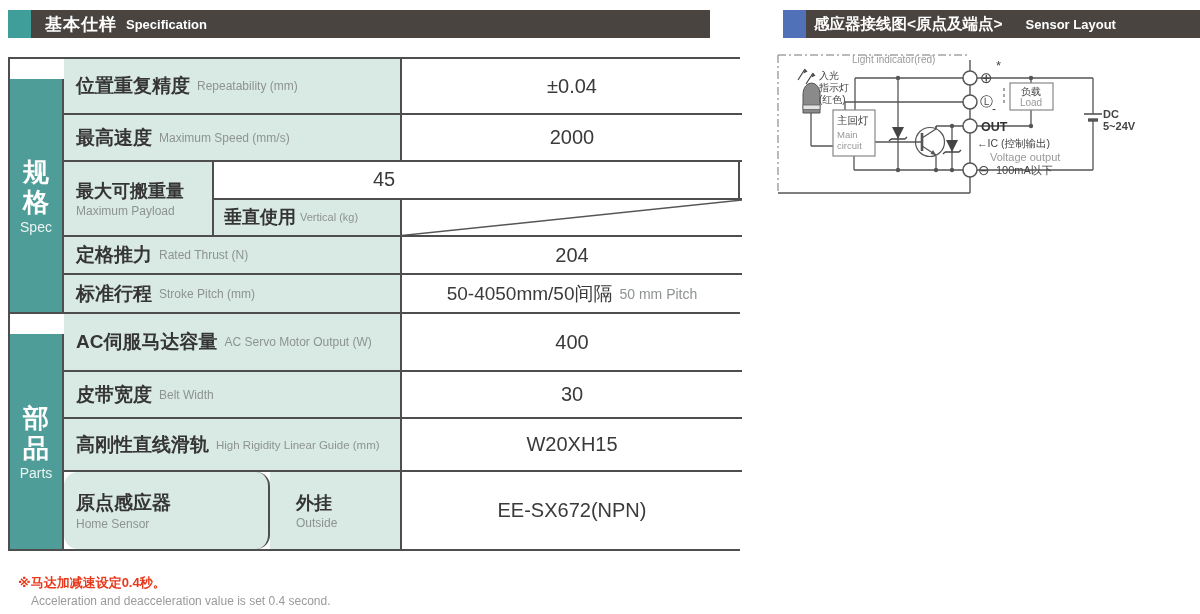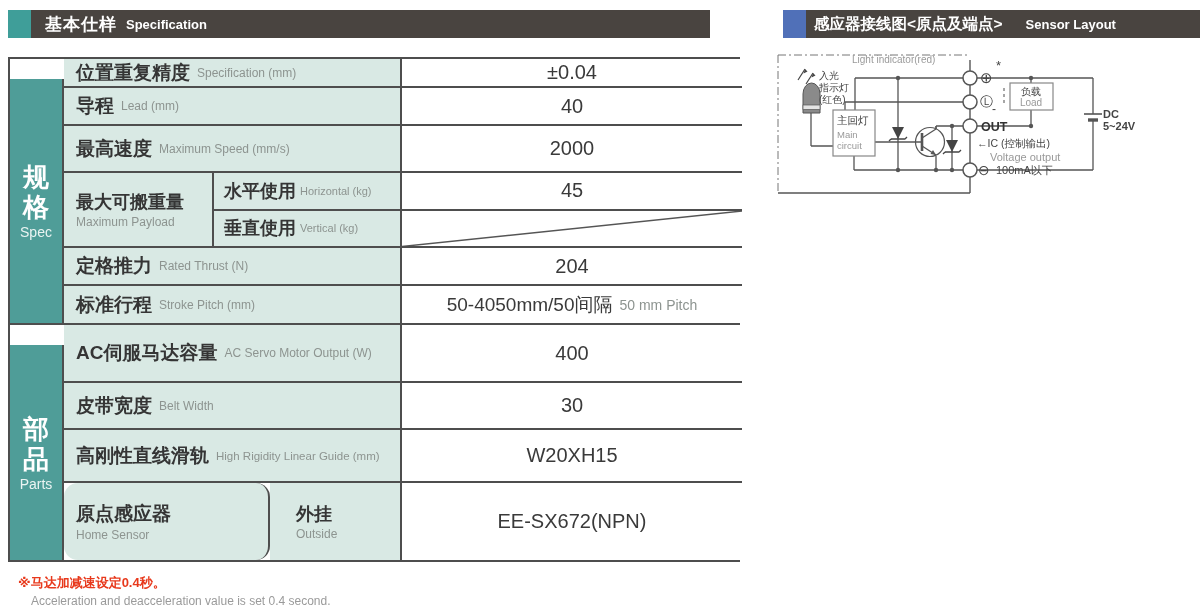--- a/index.html
+++ b/index.html
@@ -42,21 +42,21 @@
            display:flex; align-items:center; gap:4px; padding-left:10px; white-space:nowrap; overflow:hidden; }
   .slabel .zh { font-size:18px; font-weight:bold; color:#353535; }
   .slabel .en { font-size:11px; color:#8d9490; }
   .mainlabel { width:150px; flex:0 0 150px; }
   .sensor-label { width:206px; flex:0 0 206px;border-radius:14px; }
   .sensor-sub { width:132px; flex:0 0 132px; background:#d9e9e4; border-right:2px solid #4e4e4e;
            display:flex; flex-direction:column; justify-content:center; gap:1px; padding-left:26px; }
   .diag-svg { position:absolute; left:0; top:0; width:100%; height:100%; }
 
   
-  .h40{height:29px}.h38{height:38px}.h47{height:47px}.h75{height:75px}.h37{height:37px}
+  .h40{height:56px}.h38{height:38px}.h47{height:47px}.h75{height:75px}.h37{height:37px}
   .h58{height:58px}.h53{height:53px}.h77{height:77px}
 
   
   .fn-zh { left:18px; top:574px; font-size:13px; font-weight:bold; }
   .fn-en { left:31px; top:594px; font-size:12px; color:#9a9a9a; }
 
   
   .diagram { left:772px; top:50px; width:428px; height:150px; }
   svg text { font-family:"Liberation Sans","DejaVu Sans",sans-serif; }
 </style>
@@ -84,58 +84,45 @@
   <div class="section first">
     <div class="side" style="background:#4f9d98;">
       <div class="cjk"><span style="display:inline-block; width:28px; word-break:break-all; line-height:30px;">规格</span></div>
       <div class="en">Spec</div>
     </div>
     <div class="rows">
 
       <div class="trow bb h40">
         <div class="lcell">
           <span class="zh">位置重复精度</span>
-          <span class="en">Specification (mm)</span>
+          <span class="en">Repeatability (mm)</span>
         </div>
         <div class="vcell">
           <span class="val">±0.04</span>
         </div>
       </div>
 
-      <div class="trow bb h38">
-        <div class="lcell">
-          <span class="zh">导程</span>
-          <span class="en">Lead (mm)</span>
-        </div>
-        <div class="vcell">
-          <span class="val">40</span>
-        </div>
-      </div>
 
       <div class="trow bb h47">
         <div class="lcell">
           <span class="zh">最高速度</span>
           <span class="en">Maximum Speed (mm/s)</span>
         </div>
         <div class="vcell">
           <span class="val">2000</span>
         </div>
       </div>
 
       <div class="trow bb h75">
         <div class="lcell lstack mainlabel">
           <span class="zh" style="font-size:18px;">最大可搬重量</span>
           <span class="en">Maximum Payload</span>
         </div>
         <div class="subcol">
           <div class="subrow bb">
-            <div class="slabel">
-              <span class="zh">水平使用</span>
-              <span class="en">Horizontal (kg)</span>
-            </div>
             <div class="vcell">
               <span class="val">45</span>
             </div>
           </div>
           <div class="subrow">
             <div class="slabel">
               <span class="zh">垂直使用</span>
               <span class="en">Vertical (kg)</span>
             </div>
             <div class="vcell">

